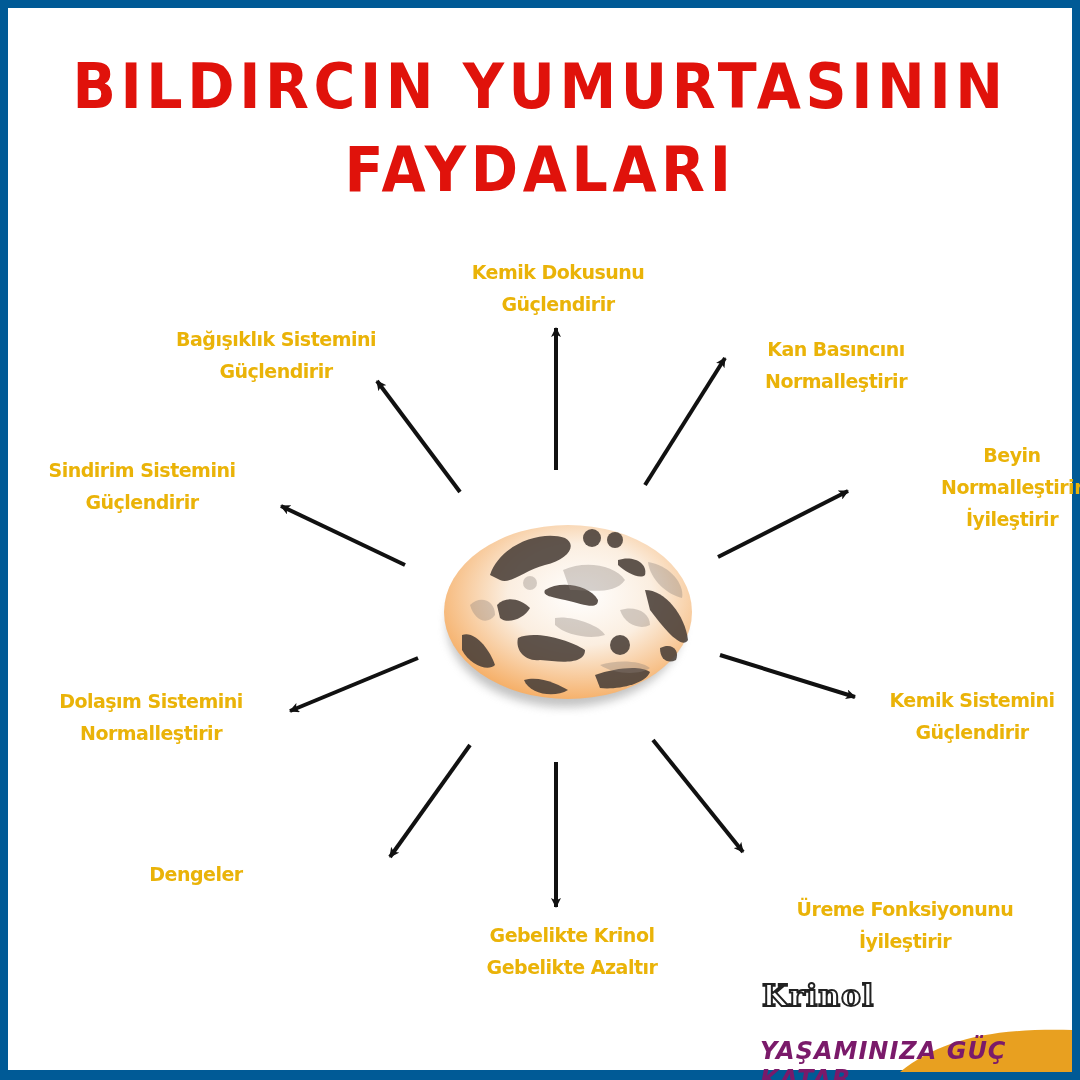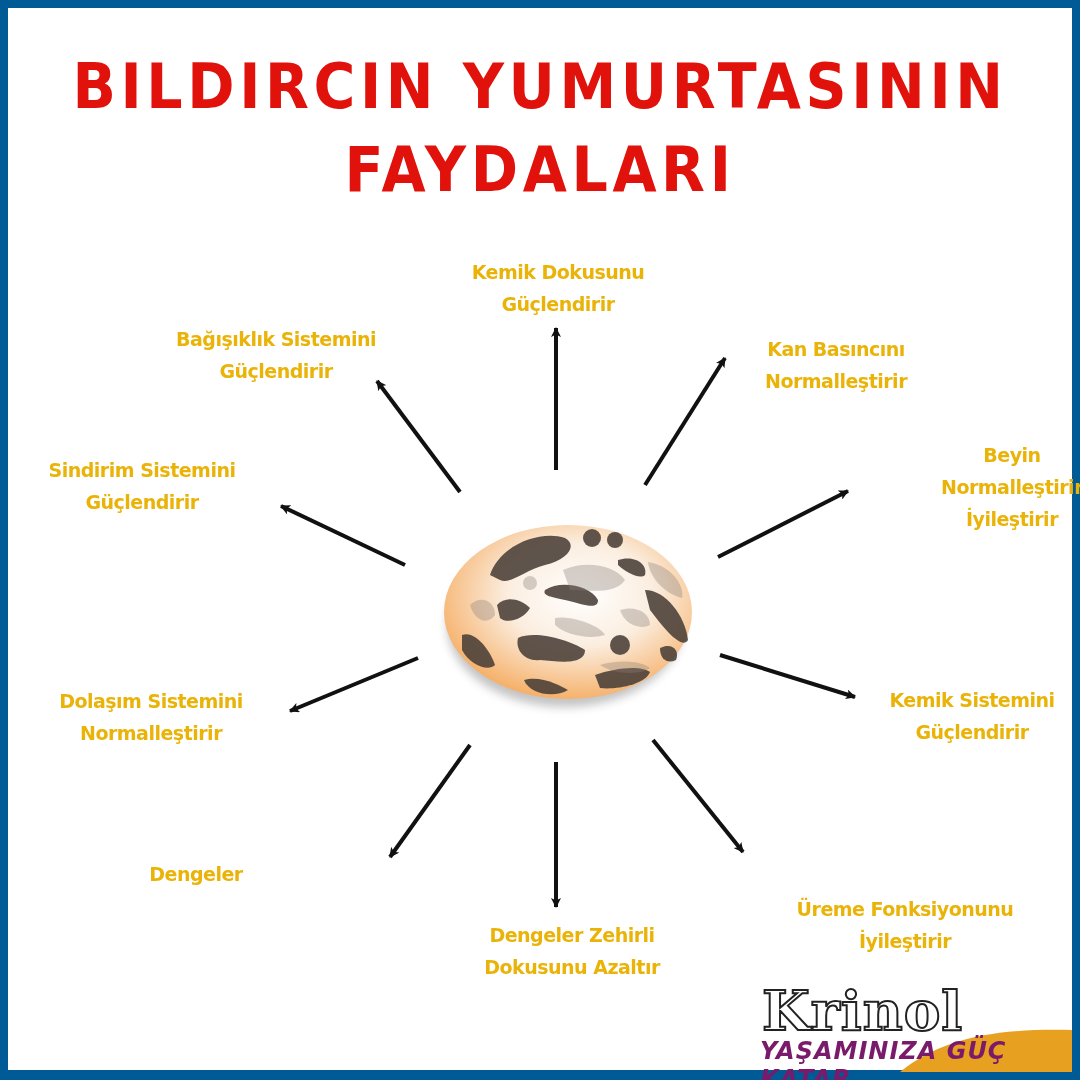--- a/index.html
+++ b/index.html
@@ -5,21 +5,21 @@
   html, body { margin:0; padding:0; }
   body { width:1080px; height:1080px; position:relative; overflow:hidden; background:#005a96; font-family:"Liberation Sans", sans-serif; }
   .frame { position:absolute; left:8px; top:8px; width:1064px; height:1062px; background:#ffffff; overflow:hidden; }
   .title { position:absolute; left:0; width:1080px; text-align:center; color:#e0120b; font-family:"DejaVu Sans", sans-serif; font-weight:bold; letter-spacing:5px; font-size:62px; line-height:70px; transform:scaleX(0.92); }
   .t1 { top:52px; }
   .t2 { top:135px; }
   .label { position:absolute; text-align:center; color:#eab308; font-family:"DejaVu Sans", sans-serif; font-weight:bold; font-size:19px; line-height:32px; white-space:nowrap; transform:translateX(-50%); letter-spacing:-0.5px; }
   svg.arrows { position:absolute; left:0; top:0; }
   .egg { position:absolute; left:0; top:0; }
   .logo { position:absolute; left:752px; top:985px; }
-  .logo-name { position:absolute; left:762px; top:978px; font-family:"DejaVu Serif", serif; font-weight:bold; font-size:55px; color:#fff; -webkit-text-stroke:2px #222; letter-spacing:1px; }
+  .logo-name { position:absolute; left:762px; top:978px; font-family:"DejaVu Serif", serif; font-weight:bold; font-size:30px; color:#fff; -webkit-text-stroke:2px #222; letter-spacing:1px; }
   .logo-tag { position:absolute; left:760px; top:1037px; font-family:"DejaVu Sans", sans-serif; font-style:italic; font-weight:bold; font-size:24px; color:#7a1a6a; letter-spacing:1px; }
 </style>
 </head>
 <body>
 
 <div class="frame"></div>
 
 <div class="title t1">BILDIRCIN YUMURTASININ</div>
 <div class="title t2">FAYDALARI</div>
 
@@ -97,22 +97,22 @@
 </div>
 <div class="label" style="left:972px; top:684px;">
   <div>Kemik Sistemini</div>
   <div>Güçlendirir</div>
 </div>
 <div class="label" style="left:905px; top:858px;margin-top:35px;">
   <div>Üreme Fonksiyonunu</div>
   <div>İyileştirir</div>
 </div>
 <div class="label" style="left:572px; top:919px;">
-  <div>Dengeler Zehirli</div>
-  <div>Dokusunu Azaltır</div>
+  <div>Gebelikte Krinol</div>
+  <div>Gebelikte Azaltır</div>
 </div>
 <div class="label" style="left:196px; top:858px;">
   <div>Dengeler</div>
 </div>
 <div class="label" style="left:151px; top:685px;text-align:center;">
   <div>Dolaşım Sistemini</div>
   <div>Normalleştirir</div>
 </div>
 <div class="label" style="left:142px; top:454px;">
   <div>Sindirim Sistemini</div>

